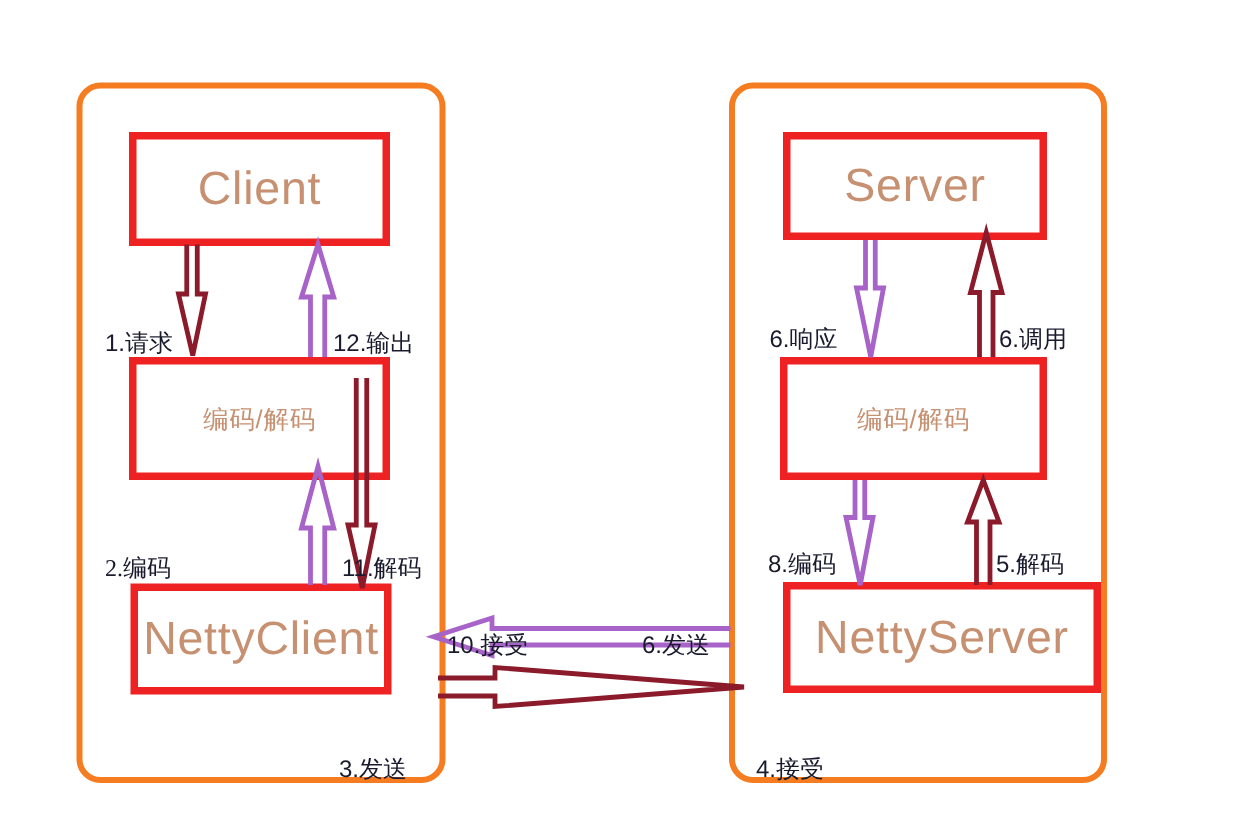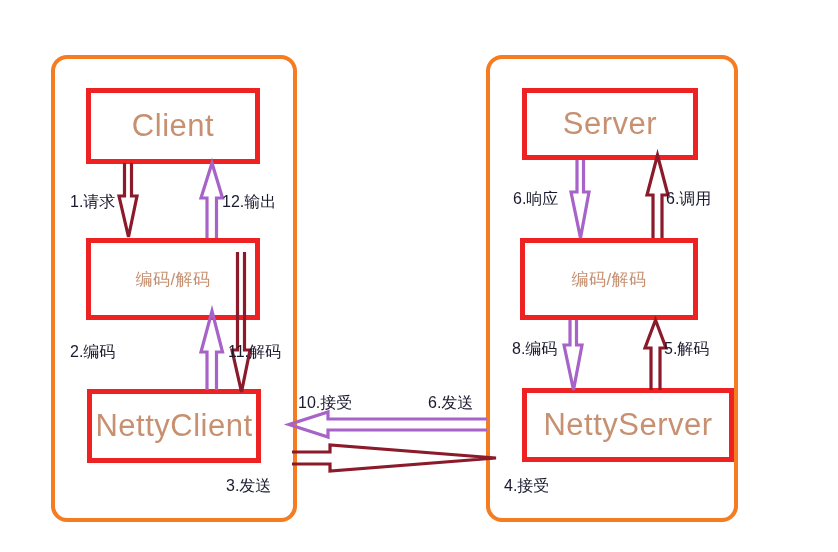--- a/index.html
+++ b/index.html
@@ -41,20 +41,21 @@
   .node-label.cjk {
     font-size: 17px;
   }
   .edge-label {
     position: absolute;
     color: #1a1a2e;
     font-size: 16px;
     font-family: "Liberation Sans", sans-serif;
     white-space: nowrap;
     line-height: 18px;
+    margin-top: 28px;
   }
   svg.overlay {
     position: absolute;
     left: 0;
     top: 0;
     width: 838px;
     height: 552px;
     pointer-events: none;
   }
 </style>
@@ -128,21 +129,21 @@
       <path d="M487,419 L328,419 L328,412 L289,424.5 L328,437 L328,430 L487,430"></path>
     </g>
 
     <g fill="none" stroke="#8b1a2b" stroke-width="3.2">
       <path d="M292,452 L330,452 L330,445 L496,458 L330,471 L330,464 L292,464"></path>
     </g>
   </svg>
 
   <div class="edge-label" style="left:70px; top:193px;">1.请求</div>
 
-  <div class="edge-label" style="left:70px; top:343px;">2.编码</div>
+  <div class="edge-label" style="left:70px; top:343px;font-family:Liberation Serif, serif;">2.编码</div>
 
   <div class="edge-label" style="left:226px; top:477px;">3.发送</div>
 
   <div class="edge-label" style="left:504px; top:477px;">4.接受</div>
 
   <div class="edge-label" style="left:664px; top:340px;">5.解码</div>
 
   <div class="edge-label" style="left:666px; top:190px;text-align:right;">6.调用</div>
 
   <div class="edge-label" style="left:513px; top:190px;">6.响应</div>

